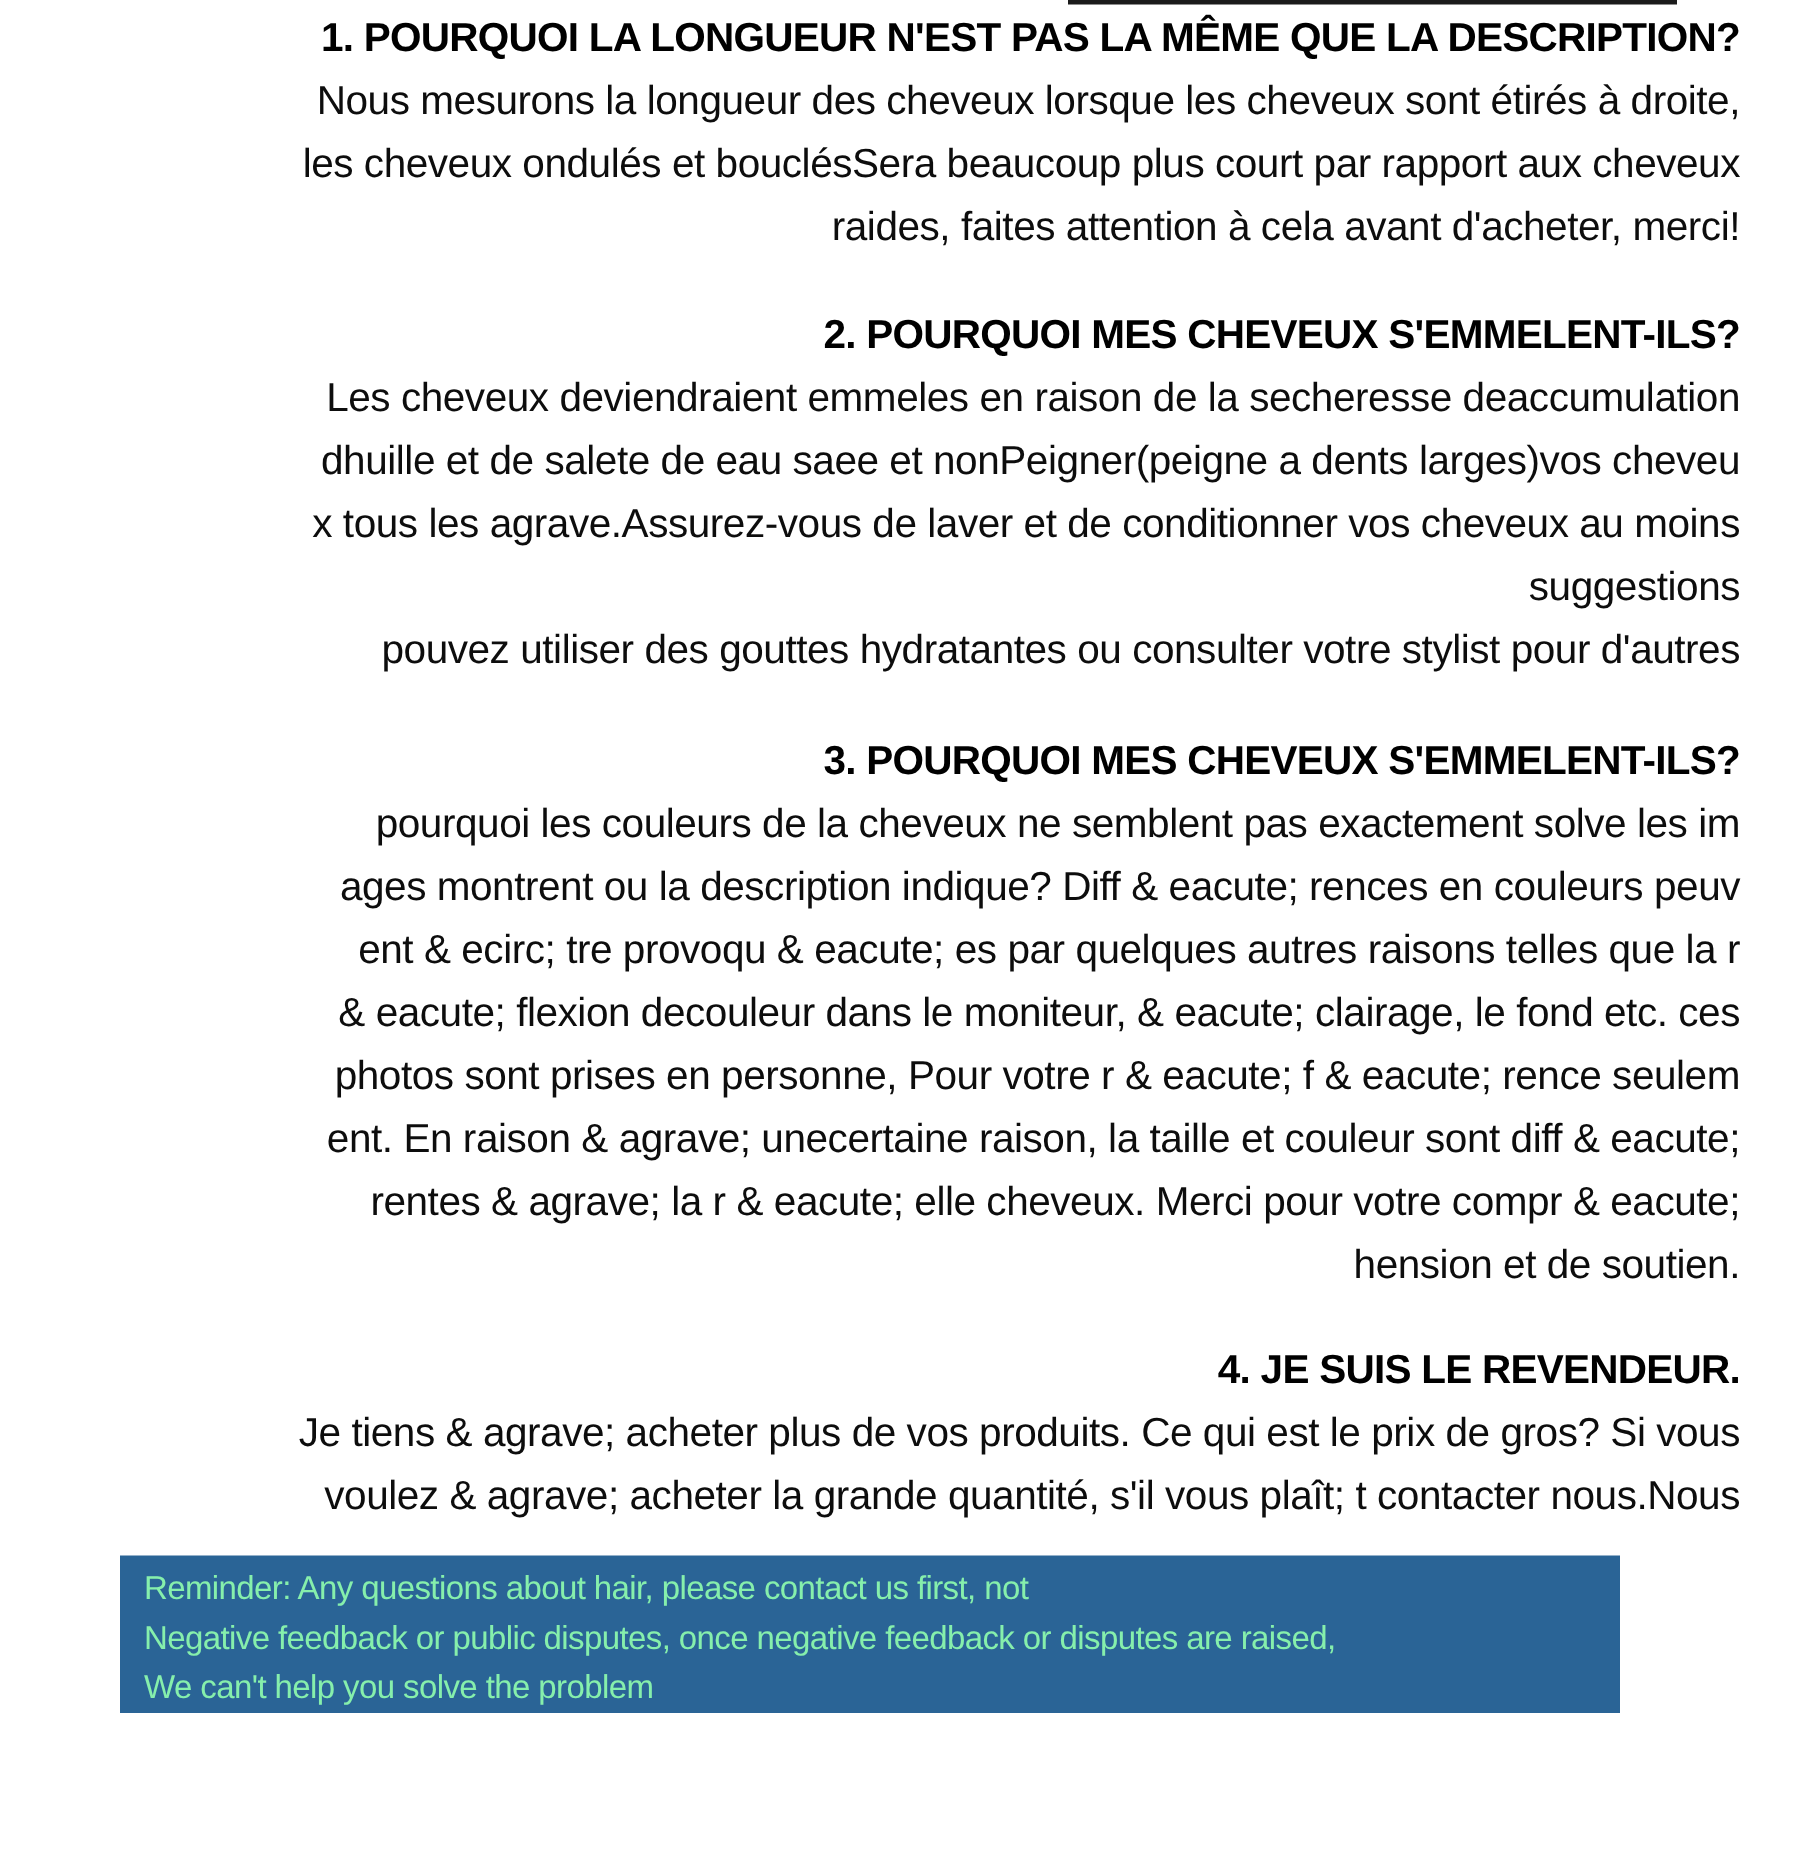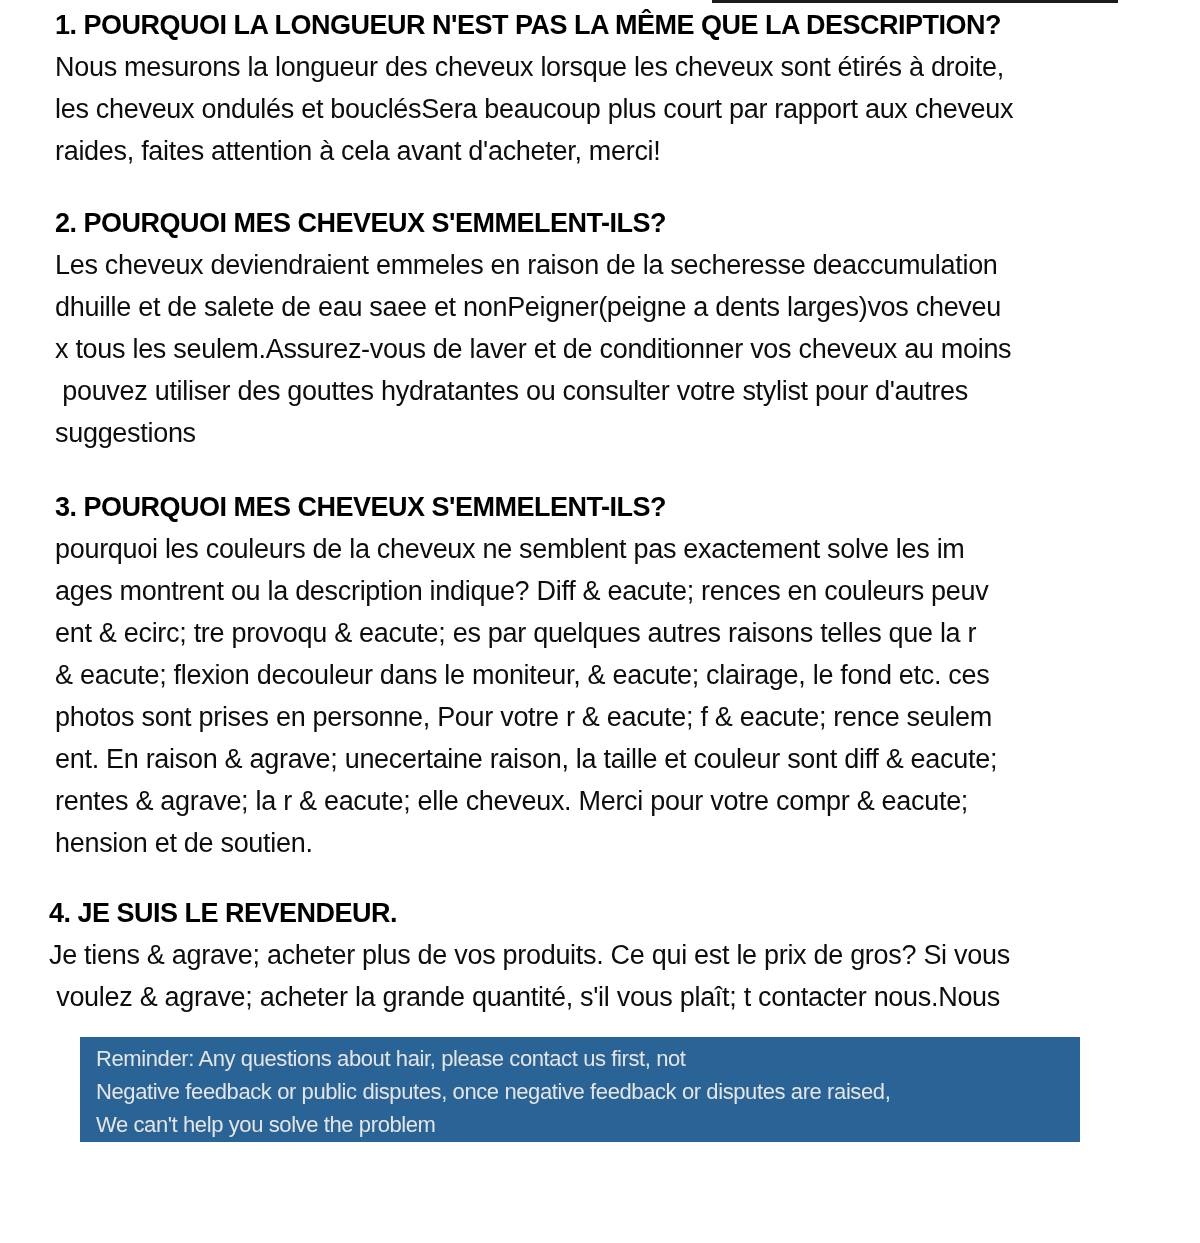--- a/index.html
+++ b/index.html
@@ -21,20 +21,21 @@
     left: 712px;
     width: 406px;
     height: 3px;
     background: #1b1b1b;
   }
   .doc {
     padding: 4px 40px 0 55px;
   }
   .faq-section {
     margin: 0;
+    text-align: right;
   }
   .faq-section.s1 { margin-bottom: 30px; }
   .faq-section.s2 { margin-bottom: 32px; }
   .faq-section.s3 { margin-bottom: 28px; }
   .faq-section.s4 { margin-left: -6px; margin-bottom: 0; }
   .faq-heading {
     margin: 0;
     font-size: 27px;
     font-weight: bold;
     color: #000000;
@@ -59,21 +60,21 @@
     width: 1000px;
     height: 105px;
     background: #2a6496;
     color: #ffffff;
     padding: 5px 18px 0 16px;
   }
   .reminder-line {
     font-size: 22px;
     line-height: 33px;
     letter-spacing: -0.4px;
-    color: #e5e5e5;
+    color: #86efac;
     white-space: pre;
   }
 </style>
 </head>
 <body>
 
 <div class="top-edge-artifact"></div>
 
 <div class="doc">
 
@@ -84,23 +85,23 @@
         <div class="text-line">les cheveux ondulés et bouclésSera beaucoup plus court par rapport aux cheveux</div>
         <div class="text-line">raides, faites attention à cela avant d'acheter, merci!</div>
       </div>
   </section>
 
   <section class="faq-section s2">
     <h2 class="faq-heading">2. POURQUOI MES CHEVEUX S'EMMELENT-ILS?</h2>
     <div class="faq-body">
         <div class="text-line">Les cheveux deviendraient emmeles en raison de la secheresse deaccumulation</div>
         <div class="text-line">dhuille et de salete de eau saee et nonPeigner(peigne a dents larges)vos cheveu</div>
-        <div class="text-line">x tous les seulem.Assurez-vous de laver et de conditionner vos cheveux au moins</div>
+        <div class="text-line">x tous les agrave.Assurez-vous de laver et de conditionner vos cheveux au moins</div>
+        <div class="text-line">suggestions</div>
         <div class="text-line"> pouvez utiliser des gouttes hydratantes ou consulter votre stylist pour d'autres</div>
-        <div class="text-line">suggestions</div>
       </div>
   </section>
 
   <section class="faq-section s3">
     <h2 class="faq-heading">3. POURQUOI MES CHEVEUX S'EMMELENT-ILS?</h2>
     <div class="faq-body">
         <div class="text-line">pourquoi les couleurs de la cheveux ne semblent pas exactement solve les im</div>
         <div class="text-line">ages montrent ou la description indique? Diff &amp; eacute; rences en couleurs peuv</div>
         <div class="text-line">ent &amp; ecirc; tre provoqu &amp; eacute; es par quelques autres raisons telles que la r</div>
         <div class="text-line">&amp; eacute; flexion decouleur dans le moniteur, &amp; eacute; clairage, le fond etc. ces</div>

